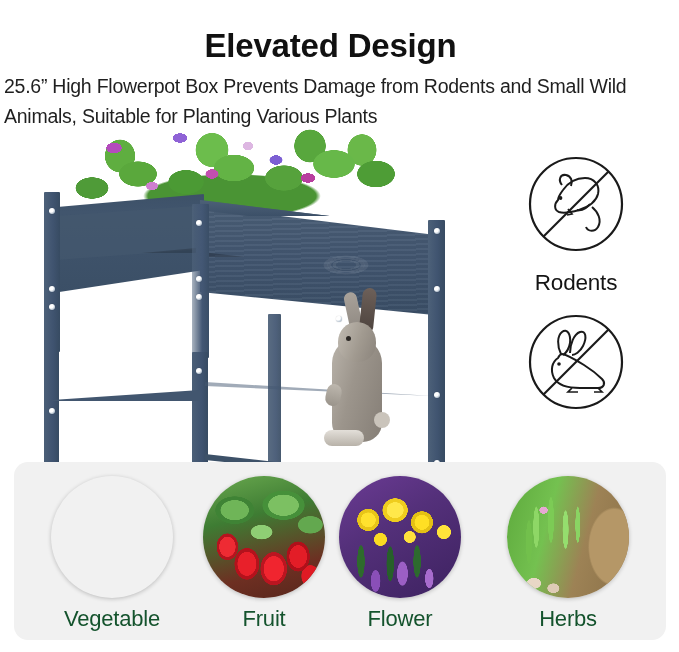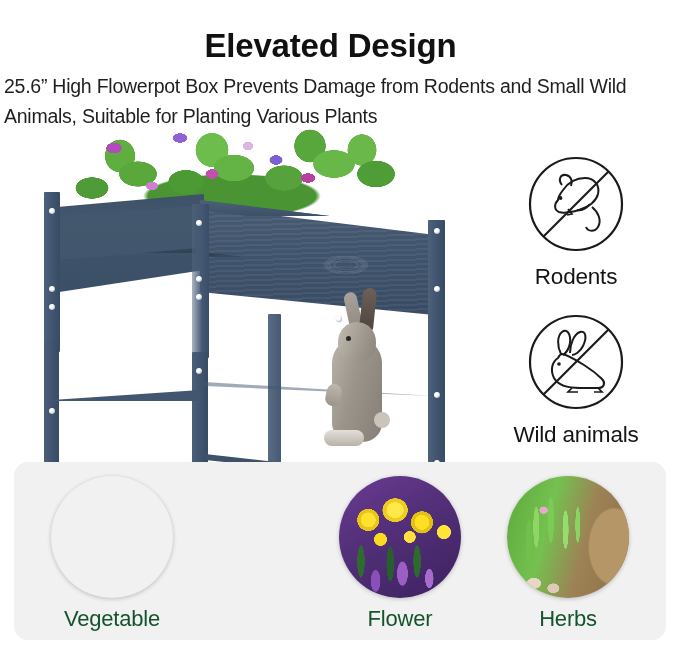--- a/index.html
+++ b/index.html
@@ -195,21 +195,21 @@
   }
 
   
   .icon-block { position: absolute; width: 200px; text-align: center; }
   #rodents-block     { left: 476px; top: 152px; }
   #wildanimals-block { left: 476px; top: 310px; }
   .prohibit-svg { display: block; margin: 0 auto; }
   .icon-caption {
     font-size: 22.5px;
     line-height: 30px;
-    margin-top: 6px;
+    margin-top: 12px;
     color: #141414;
     letter-spacing: -0.2px;
   }
 
   
   #category-panel {
     position: absolute;
     left: 14px; top: 462px;
     width: 652px; height: 178px;
     background: #f1f1f1;
@@ -388,32 +388,37 @@
     <line x1="19.5" y1="84.5" x2="84.5" y2="19.5" stroke="#1a1a1a" stroke-width="2.2"></line>
     <path d="M34 48 C28 52 26 60 30 68 C34 75 44 78 56 78 L74 78
              C80 78 82 73 78 69 C74 65 68 60 60 55 C52 50 44 45 38 44
              C36 44 35 46 34 48 Z" fill="none" stroke="#1a1a1a" stroke-width="2"></path>
     <path d="M37 44 C33 36 33 26 38 22 C43 18 47 24 46 33 C45 39 42 43 39 45" fill="none" stroke="#1a1a1a" stroke-width="2"></path>
     <path d="M46 43 C46 34 50 24 56 22 C62 20 63 28 59 36 C56 42 51 45 48 45" fill="none" stroke="#1a1a1a" stroke-width="2"></path>
     <circle cx="35" cy="54" r="1.8" fill="#1a1a1a"></circle>
     <path d="M74 78 L78 82 L70 82" fill="none" stroke="#1a1a1a" stroke-width="1.7"></path>
     <path d="M48 78 L44 82 L54 82" fill="none" stroke="#1a1a1a" stroke-width="1.7"></path>
   </svg>
-  <div class="icon-caption">Wild animals</div>
 </div>
 
 <div id="category-panel">
 
   <div class="cat-item cat-1">
     <div class="cat-circle">
       <div class="art-veg"></div>
     </div>
     <div class="cat-label">Vegetable</div>
   </div>
 
+  <div class="cat-item cat-2">
+    <div class="cat-circle">
+      <div class="art-fruit"></div>
+    </div>
+    <div class="cat-label">Fruit</div>
+  </div>
 
   <div class="cat-item cat-3">
     <div class="cat-circle">
       <div class="art-flower"></div>
     </div>
     <div class="cat-label">Flower</div>
   </div>
 
   <div class="cat-item cat-4">
     <div class="cat-circle">

